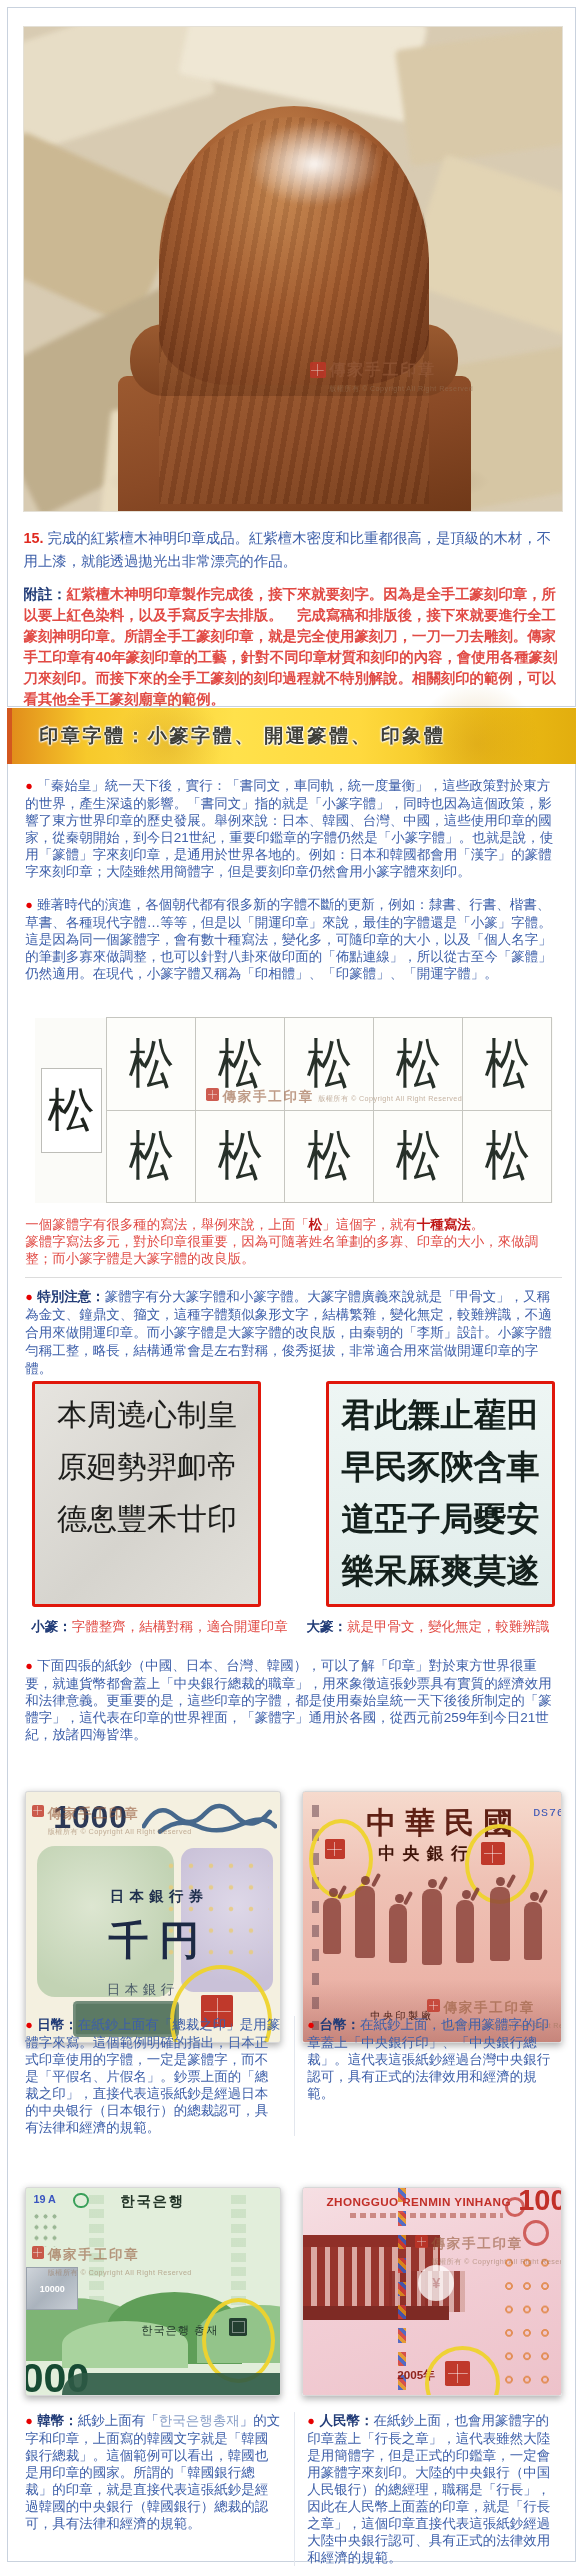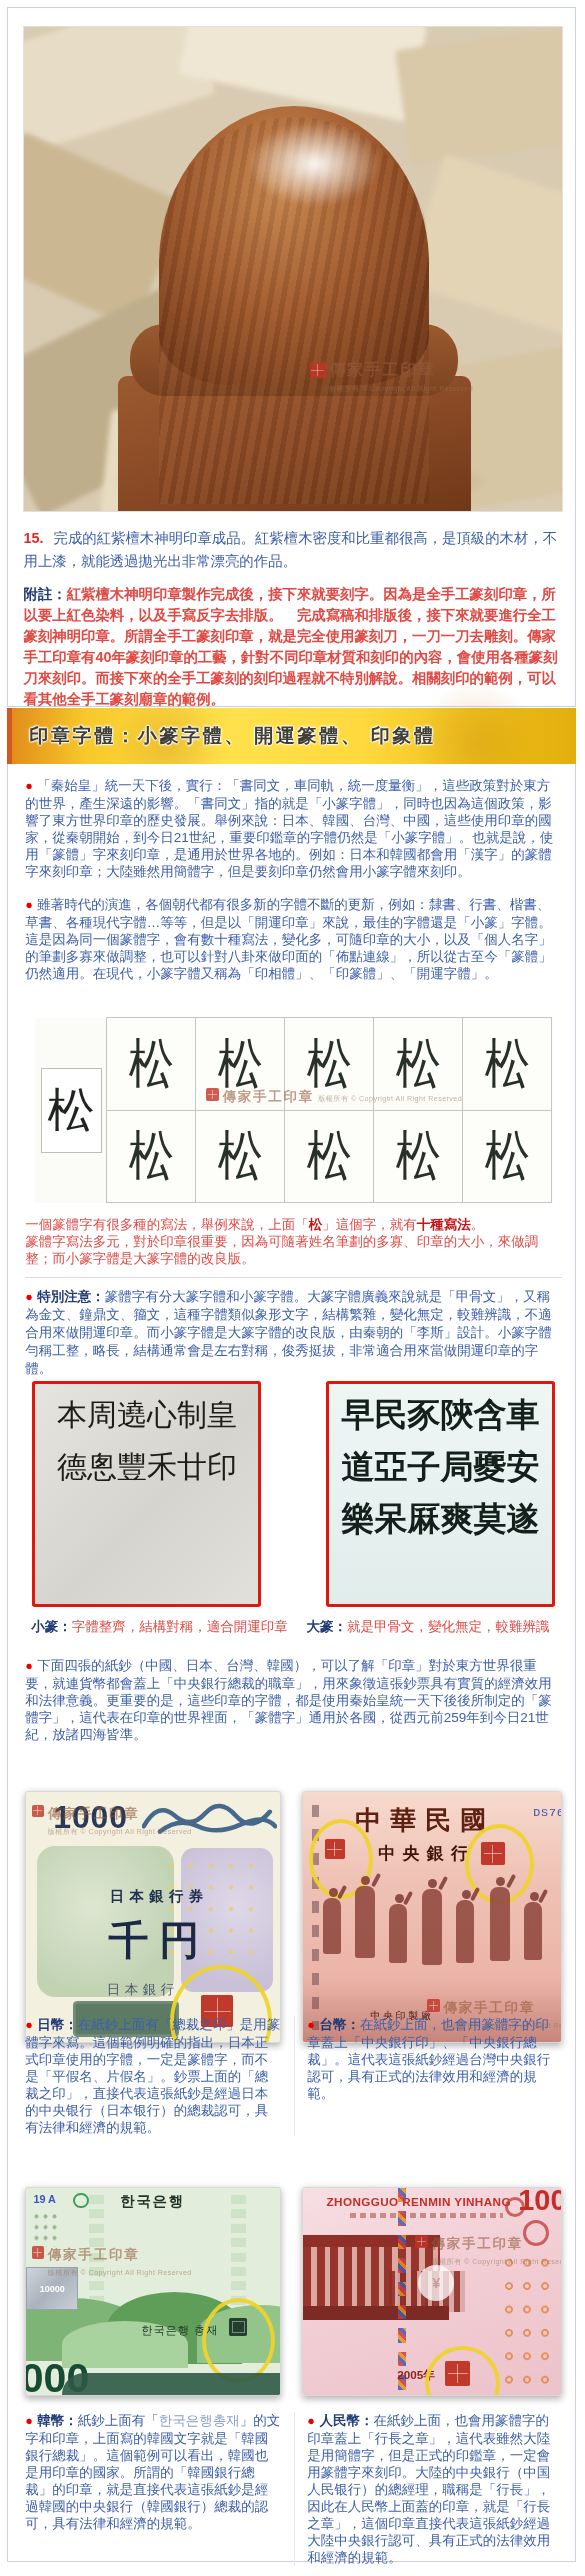--- a/index.html
+++ b/index.html
@@ -5,30 +5,30 @@
   html,body{margin:0;padding:0;background:#ffffff;}
   .page{position:relative;width:585px;height:2576px;background:#fff;overflow:hidden;
         font-family:"Liberation Sans",sans-serif;}
   
   .secA{position:absolute;left:7.2px;top:7.2px;width:569px;height:700px;border:0.9px solid #c9d2de;background:#fff;box-sizing:border-box;}
   .banner{position:absolute;left:7.2px;top:708px;width:569px;height:56px;box-sizing:border-box;
           background:linear-gradient(90deg,#e08a1a 0%,#f7c92b 14%,#ffe14b 40%,#ffd93e 62%,#edbd17 85%,#e2ae0e 100%);
           display:flex;align-items:center;}
   .banner::before{content:"";position:absolute;left:0;top:0;width:4.5px;height:100%;background:#d3571f;}
   .banner-deco{position:absolute;border-radius:50%;background:radial-gradient(circle,rgba(190,130,20,.28),rgba(190,130,20,0) 70%);}
-  .banner-title{position:relative;margin-left:22px;font-size:19px;font-weight:bold;color:#3f3f38;letter-spacing:2.7px;
+  .banner-title{position:relative;margin-left:32px;font-size:19px;font-weight:bold;color:#3f3f38;letter-spacing:2.7px;
           text-shadow:0 0.9px 1.8px #fff,0.9px 0 1.8px #fff,-0.9px 0 1.8px #fff,0 -0.9px 1.8px #fff;}
   .secC{position:absolute;left:7.2px;top:764px;width:569px;height:1798px;border:0.9px solid #c9d2de;border-top:none;background:#fff;box-sizing:border-box;}
   
   .blue{color:#3d5fa9;}
   .red{color:#e14a44;}
   .dlabel{color:#223c77;font-weight:bold;}
   .bullet{color:#e60000;font-size:12.6px;margin-right:4.5px;}
   .cap15{position:absolute;left:15.3px;top:519px;width:538px;font-size:14.4px;line-height:22.5px;margin:0;}
-  .cap15 .num{color:#e02a20;font-weight:bold;margin-right:10px;}
+  .cap15 .num{color:#e02a20;font-weight:bold;margin-right:4px;}
   .note-p{position:absolute;left:15.3px;top:576px;width:538px;font-size:14.4px;line-height:21px;margin:0;font-weight:bold;}
   .para{position:absolute;left:17px;width:537px;font-size:13.5px;line-height:17px;margin:0;}
   .capred{font-size:13.5px;line-height:17px;}
   .strongred{color:#c01818;font-weight:bold;}
   .divider{position:absolute;left:17px;width:537px;border-top:0.9px solid #dcdcdc;height:0;}
   
   .photo{position:absolute;left:14.4px;top:18px;width:540px;height:486px;overflow:hidden;background:#d8cbb2;border:0.9px solid #e4e0d6;box-sizing:border-box;}
   .wood{position:absolute;filter:blur(2.7px);border-radius:5.4px;}
   .seal-shadow{position:absolute;left:81px;top:423px;width:387px;height:63px;background:radial-gradient(ellipse,rgba(60,30,10,.45),rgba(60,30,10,0) 70%);}
   .seal-dome{position:absolute;left:135px;top:79px;width:270px;height:279px;
@@ -93,21 +93,21 @@
      background:radial-gradient(circle,#e9cb79 1.8px,transparent 2.7px) 0 0/20px 21.6px;}
   .jp-title{position:absolute;left:36px;top:95px;width:194px;text-align:center;font-size:14.4px;font-weight:bold;letter-spacing:5.4px;color:#20304e;}
   .jp-denom{position:absolute;left:36px;top:121px;width:194px;text-align:center;font-size:40px;font-weight:bold;letter-spacing:10.8px;color:#1c2944;}
   .jp-bank{position:absolute;left:31px;top:189px;width:171px;text-align:center;font-size:13.5px;letter-spacing:4.5px;color:rgba(32,48,78,.75);}
   .jp-rect{position:absolute;left:47px;top:209px;width:106px;height:36px;border-radius:4.5px;background:#5c7a64;
      box-shadow:inset 0 0 0 2.7px rgba(255,255,255,.15);}
   
   .tw{width:260px;height:252px;background:linear-gradient(180deg,#f6dacd 0%,#efc2b5 35%,#e9aba0 100%);}
   .tw-strip{position:absolute;left:9px;top:12.6px;width:7.2px;height:225px;opacity:.55;
      background:repeating-linear-gradient(180deg,#6b4a52 0 11.7px,transparent 11.7px 24px);}
-  .tw-country{position:absolute;left:25px;top:10.8px;width:194px;text-align:center;font-size:26px;font-weight:bold;color:#5f2014;letter-spacing:9px;font-family:"Liberation Serif",serif;}
+  .tw-country{position:absolute;left:25px;top:10.8px;width:194px;text-align:right;font-size:30px;font-weight:bold;color:#5f2014;letter-spacing:9px;font-family:"Liberation Serif",serif;}
   .tw-bank{position:absolute;left:47px;top:50px;width:153px;text-align:center;font-size:17px;font-weight:bold;color:#401409;letter-spacing:7.2px;font-family:"Liberation Serif",serif;}
   .tw-serial{position:absolute;right:-3.6px;top:14.4px;font-size:11.7px;color:#3753b5;font-family:"Liberation Mono",monospace;letter-spacing:0.9px;}
   .fig{position:absolute;background:#8d453c;border-radius:8px 8px 2.7px 2.7px;opacity:.85;}
   .fig::before{content:"";position:absolute;top:-10px;left:30%;width:9px;height:9px;border-radius:50%;background:#7d3a33;}
   .fig::after{content:"";position:absolute;top:-12.6px;right:-2.7px;width:3.6px;height:14.4px;background:#7d3a33;transform:rotate(28deg);border-radius:1.8px;}
   .tw-field{position:absolute;left:0;bottom:0;width:100%;height:63px;background:linear-gradient(180deg,rgba(133,62,54,0),rgba(133,62,54,.35));}
   .tw-printer{position:absolute;left:67px;top:217px;font-size:10px;color:#4a2018;letter-spacing:2.7px;}
   
   .kr{width:256px;height:209px;background:#e2eedb;}
   .kr-serial{position:absolute;left:7.2px;top:5.4px;font-size:10.8px;font-weight:bold;color:#3a55c0;}
@@ -266,25 +266,27 @@
     <div class="divider" style="top:513px;"></div>
 
     <p class="para blue" style="top:524px;line-height:18px;">
       <span class="bullet">●</span><span class="dlabel">特別注意：</span><span>篆體字有分大篆字體和小篆字體。大篆字體廣義來說就是「甲骨文」，又稱為金文、鐘鼎文、籀文，這種字體類似象形文字，結構繁雜，變化無定，較難辨識，不適合用來做開運印章。而小篆字體是大篆字體的改良版，由秦朝的「李斯」設計。小篆字體勻稱工整，略長，結構通常會是左右對稱，俊秀挺拔，非常適合用來當做開運印章的字體。</span>
     </p>
 
     <div class="calrow">
       <div class="callig xz">
         <div style="padding-top:5.4px;">
           <div class="crow">本周遶心制皇</div>
+          <div class="crow">原廻勢羿卹帝</div>
           <div class="crow">德悤豐禾廿印</div>
         </div>
       </div>
       <div class="callig dz">
         <div style="padding-top:5.4px;">
+          <div class="crow">君此橆止雚田</div>
           <div class="crow">早民豕陝含車</div>
           <div class="crow">道亞子局夒安</div>
           <div class="crow">樂呆厤爽莫遂</div>
         </div>
         <span class="signature">乙未</span>
       </div>
     </div>
 
     <div class="calcaps">
       <div>

